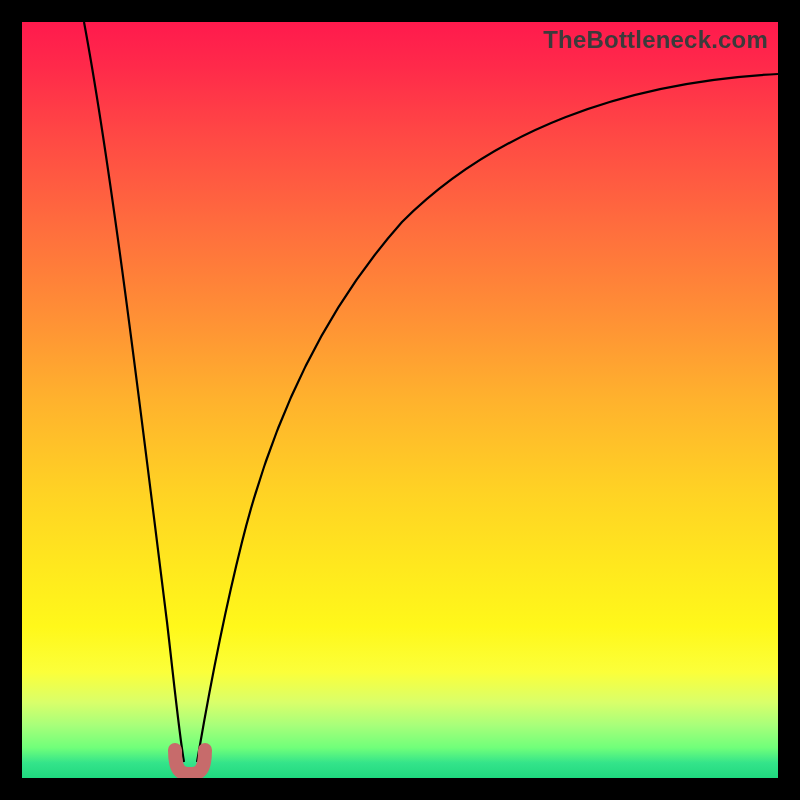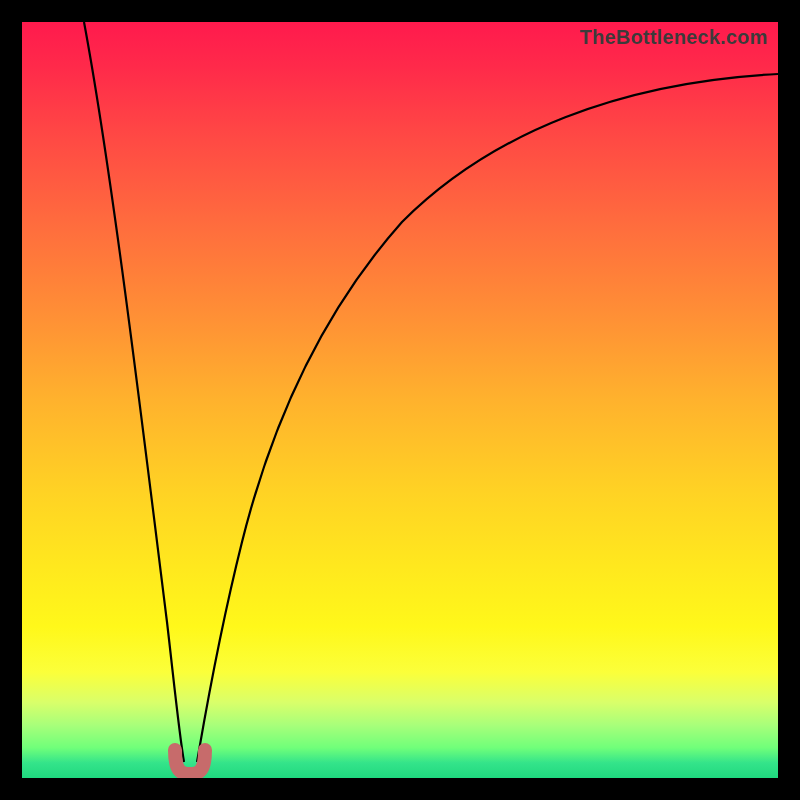--- a/index.html
+++ b/index.html
@@ -39,21 +39,21 @@
       #70ff7a 96%,
       #34e48a 98%,
       #1fd87f 100%
     );
   }
   .watermark {
     position: absolute;
     top: 4px;
     right: 10px;
     color: #3b3b3b;
-    font-size: 20px;
+    font-size: 24px;
     font-weight: bold;
     letter-spacing: 0.2px;
     user-select: none;
   }
   svg.overlay {
     position: absolute;
     left: 0;
     top: 0;
     width: 756px;
     height: 756px;

